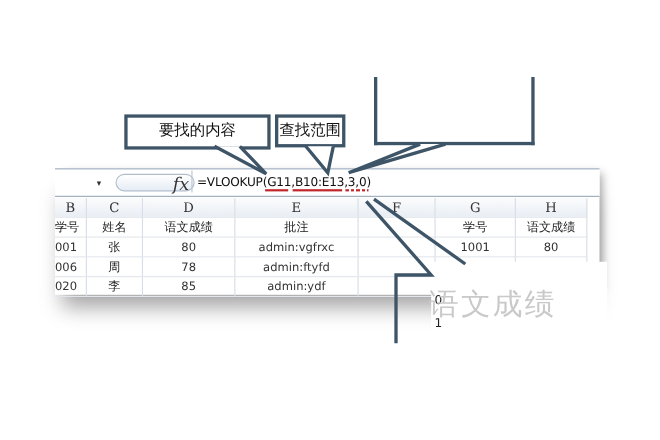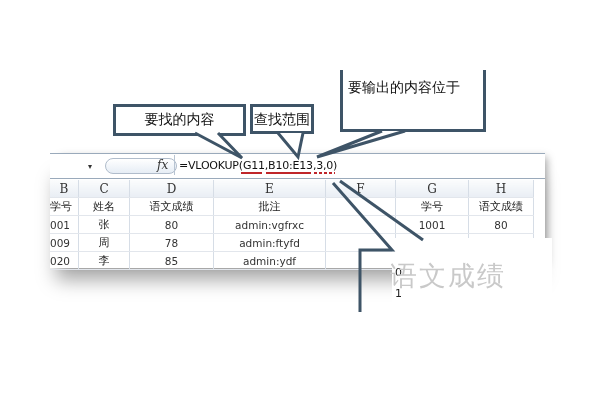--- a/index.html
+++ b/index.html
@@ -6,21 +6,21 @@
   body { width:600px; height:400px; background:#ffffff; position:relative; overflow:hidden;
          font-family:"DejaVu Sans", sans-serif; }
   .sheet { position:absolute; left:50px; top:153px; width:495px; height:115px; background:#fff;
            box-shadow: 0 18px 18px -6px rgba(0,0,0,0.35), 6px 0 8px -4px rgba(0,0,0,0.35); }
   .fbar { position:absolute; left:50px; top:153px; width:495px; height:24px; background:#fff;
           border-top:1px solid #9aaabb; border-bottom:1px solid #9aaabb; }
   .namebox-arrow { position:absolute; left:88px; top:162px; font-size:8px; color:#333; }
   .fx-pill { position:absolute; left:105px; top:158px; width:70px; height:14px; border:1px solid #b0bccb;
              border-radius:8px; background:linear-gradient(#fff,#e6edf5); }
   .fx-label { position:absolute; left:157px; top:158px; font-family:"DejaVu Serif", serif; font-style:italic;
-              font-size:12px; color:#333; }
+              font-size:16px; color:#333; }
   .fx-sep { position:absolute; left:174px; top:155px; width:1px; height:20px; background:#b8c4d2; }
   .formula { position:absolute; left:179px; top:159px; font-size:11px; color:#111; letter-spacing:-0.2px; }
   .ul { position:absolute; height:2px; background:#c0262a; }
   .ul.dash { background:repeating-linear-gradient(90deg,#c0262a 0 3px,transparent 3px 5px); }
 
   table.grid { position:absolute; left:50px; top:180px; border-collapse:collapse; font-size:11px; }
   table.grid td, table.grid th { border-right:1px solid #d6dde6; border-bottom:1px solid #e2e6ec; height:17px;
      padding:0; text-align:center; color:#222; }
   table.grid th { font-family:"DejaVu Serif", serif; font-weight:normal; font-size:12px;
      background:linear-gradient(#fbfcfd,#e9eef4); color:#333; height:17px; }
@@ -72,21 +72,21 @@
   <tr>
     <td class="left num">001</td>
     <td>张</td>
     <td class="num">80</td>
     <td class="num">admin:vgfrxc</td>
     <td></td>
     <td class="num">1001</td>
     <td class="num">80</td>
   </tr>
   <tr>
-    <td class="left num">009</td>
+    <td class="left num">006</td>
     <td>周</td>
     <td class="num">78</td>
     <td class="num">admin:ftyfd</td>
     <td></td>
     <td></td>
     <td></td>
   </tr>
   <tr>
     <td class="left num">020</td>
     <td>李</td>
@@ -101,21 +101,20 @@
 
 <div class="cover" style="left:392px;top:238px;width:160px;height:80px;"></div>
 
 <div class="callout" style="left:113px;top:104px;width:133px;height:32px;line-height:24px;">
   <span>要找的内容</span>
 </div>
 <div class="callout" style="left:250px;top:104px;width:64px;height:30px;line-height:24px;">
   <span>查找范围</span>
 </div>
 <div class="callout" style="left:340px;top:70px;width:146px;height:62px;border-top:none;text-align:left;padding:8px 0 0 5px;line-height:19px;">
-  <div>要输出的内容位于</div>
 </div>
 
 <svg class="lines" width="600" height="400">
   <g fill="#ffffff" stroke="#3e5467" stroke-width="3" stroke-linejoin="miter">
     <path d="M195 133 L242 158 L218 133"></path>
     <path d="M278 133 L298 157 L303 133"></path>
     <path d="M382 131 L317 157 L405 131"></path>
   </g>
   <g fill="none" stroke="#3e5467" stroke-width="3">
     <path d="M333 183 L392 250 L360 250 L360 312"></path>

